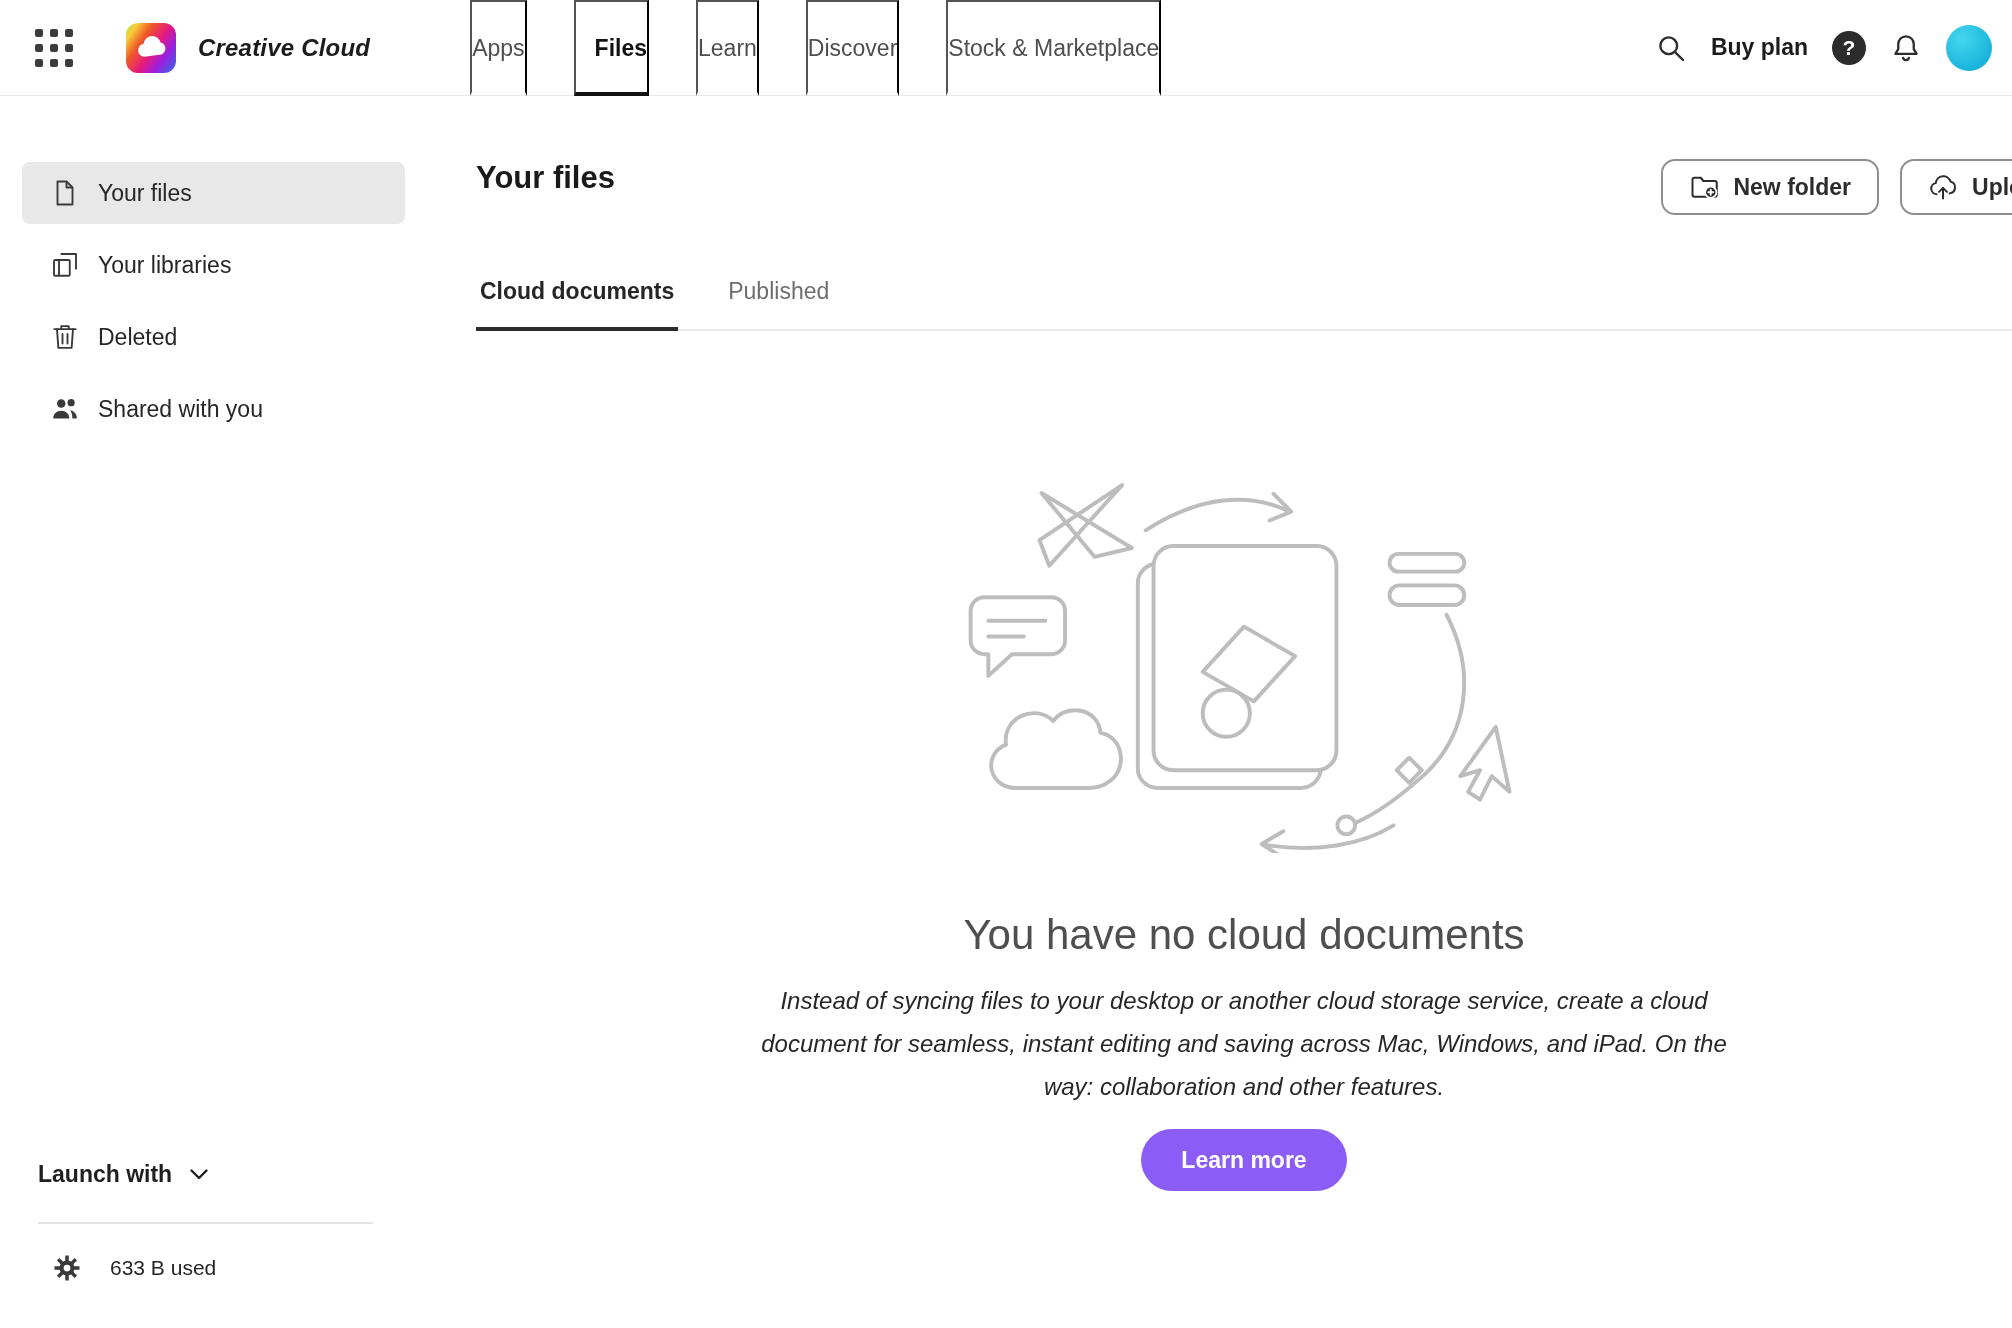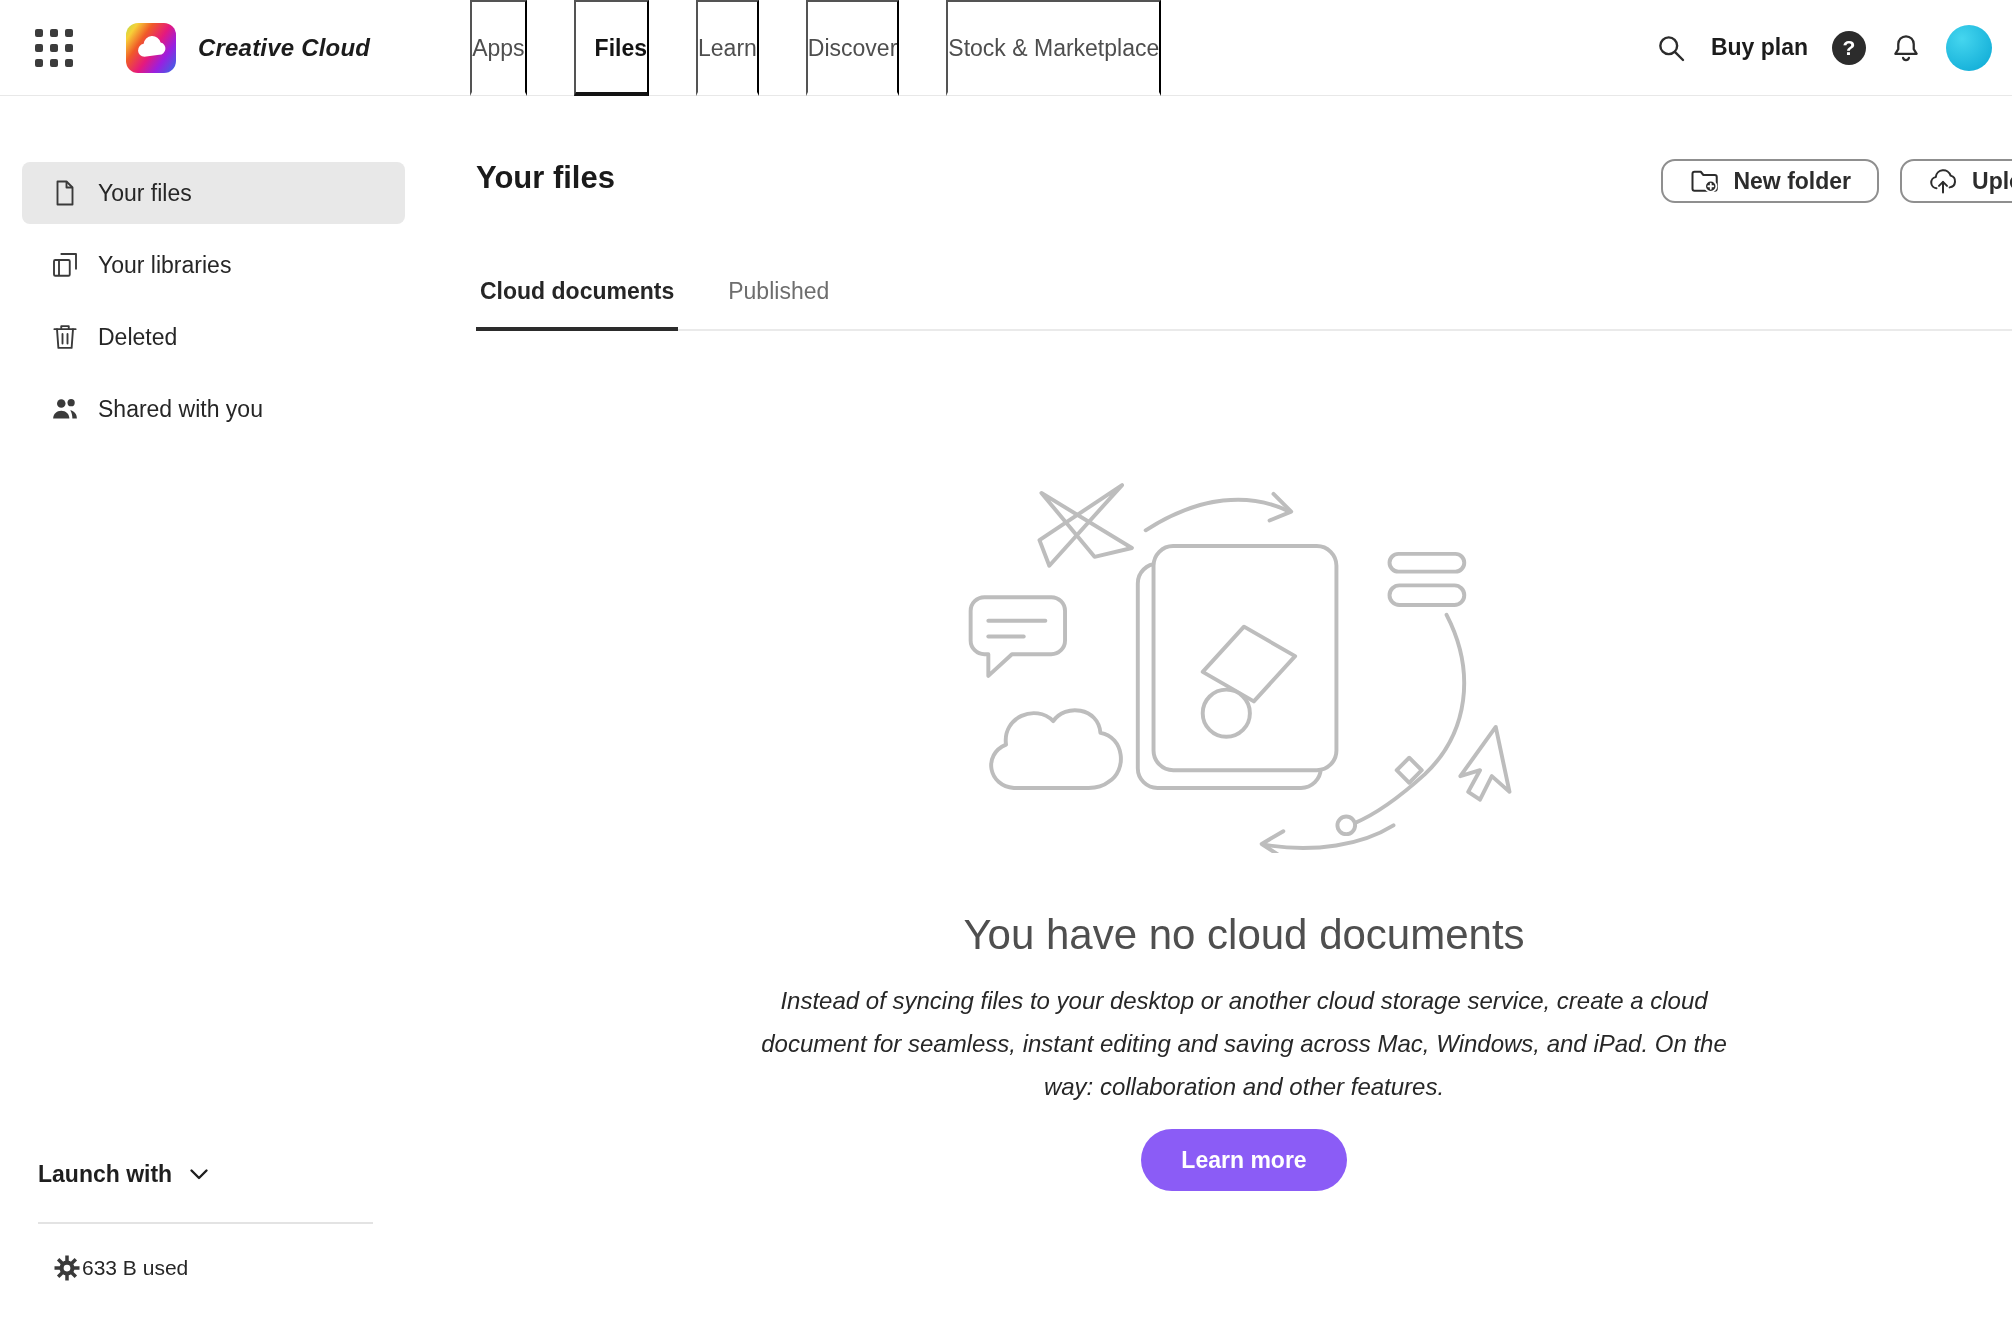--- a/index.html
+++ b/index.html
@@ -33,28 +33,28 @@
   .sidebar { position: absolute; top: 96px; left: 0; bottom: 0; width: 406px; background: #fff; }
   .side-list { margin-top: 66px; display: flex; flex-direction: column; gap: 10px; }
   .side-item { display: flex; align-items: center; gap: 18px; height: 62px; margin-left: 22px; width: 383px;
     padding-left: 28px; border-radius: 8px; cursor: pointer; background: none; border: none; }
   .side-item.selected { background: #e8e8e8; }
   .side-item .label { font-size: 23px; color: #262626; }
   .sidebar-bottom { position: absolute; left: 38px; bottom: 0; width: 335px; }
   .launch-more { display: flex; align-items: center; gap: 15px; height: 44px; margin-bottom: 26px;
     font-size: 23px; font-weight: 700; color: #1f1f1f; cursor: pointer; background: none; border: none; }
   .side-divider { border-top: 2px solid #e3e3e3; }
-  .storage-row { display: flex; align-items: center; height: 40px; margin: 24px 0 40px 14px; }
+  .storage-row { display: flex; align-items: center; gap: 28px; height: 40px; margin: 24px 0 40px 14px; }
   .storage-row .label { font-size: 21px; color: #262626; }
 
   
   .main { position: absolute; top: 96px; left: 406px; right: 0; bottom: 0; padding-left: 70px; }
   .page-title { margin-top: 64px; font-size: 31px; font-weight: 700; color: #1a1a1a; }
   .header-actions { position: absolute; top: 63px; right: -66px; display: flex; gap: 21px; }
-  .btn-quiet { display: inline-flex; align-items: center; gap: 14px; height: 44px; padding: 0 26px;
+  .btn-quiet { display: inline-flex; align-items: center; gap: 14px; height: 56px; padding: 0 26px;
     border: 2px solid #8f8f8f; border-radius: 14px; background: #fff; font-size: 23px; font-weight: 700;
     color: #2c2c2c; cursor: pointer; white-space: nowrap; font-family: inherit; }
   .tabs { margin-top: 82px; display: flex; gap: 46px; border-bottom: 2px solid #eaeaea; }
   .tab { font-size: 23px; color: #6e6e6e; padding: 0 4px 22px; border: none; background: none; cursor: pointer;
     border-bottom: 4px solid transparent; margin-bottom: -2px; font-family: inherit; }
   .tab.active { color: #262626; font-weight: 700; border-bottom-color: #2c2c2c; }
 
   .empty-state { text-align: center; }
   .empty-art { display: block; margin: 148px auto 0; }
   .empty-heading { margin-top: 58px; font-size: 42px; font-weight: 400; color: #4f4f4f; }

